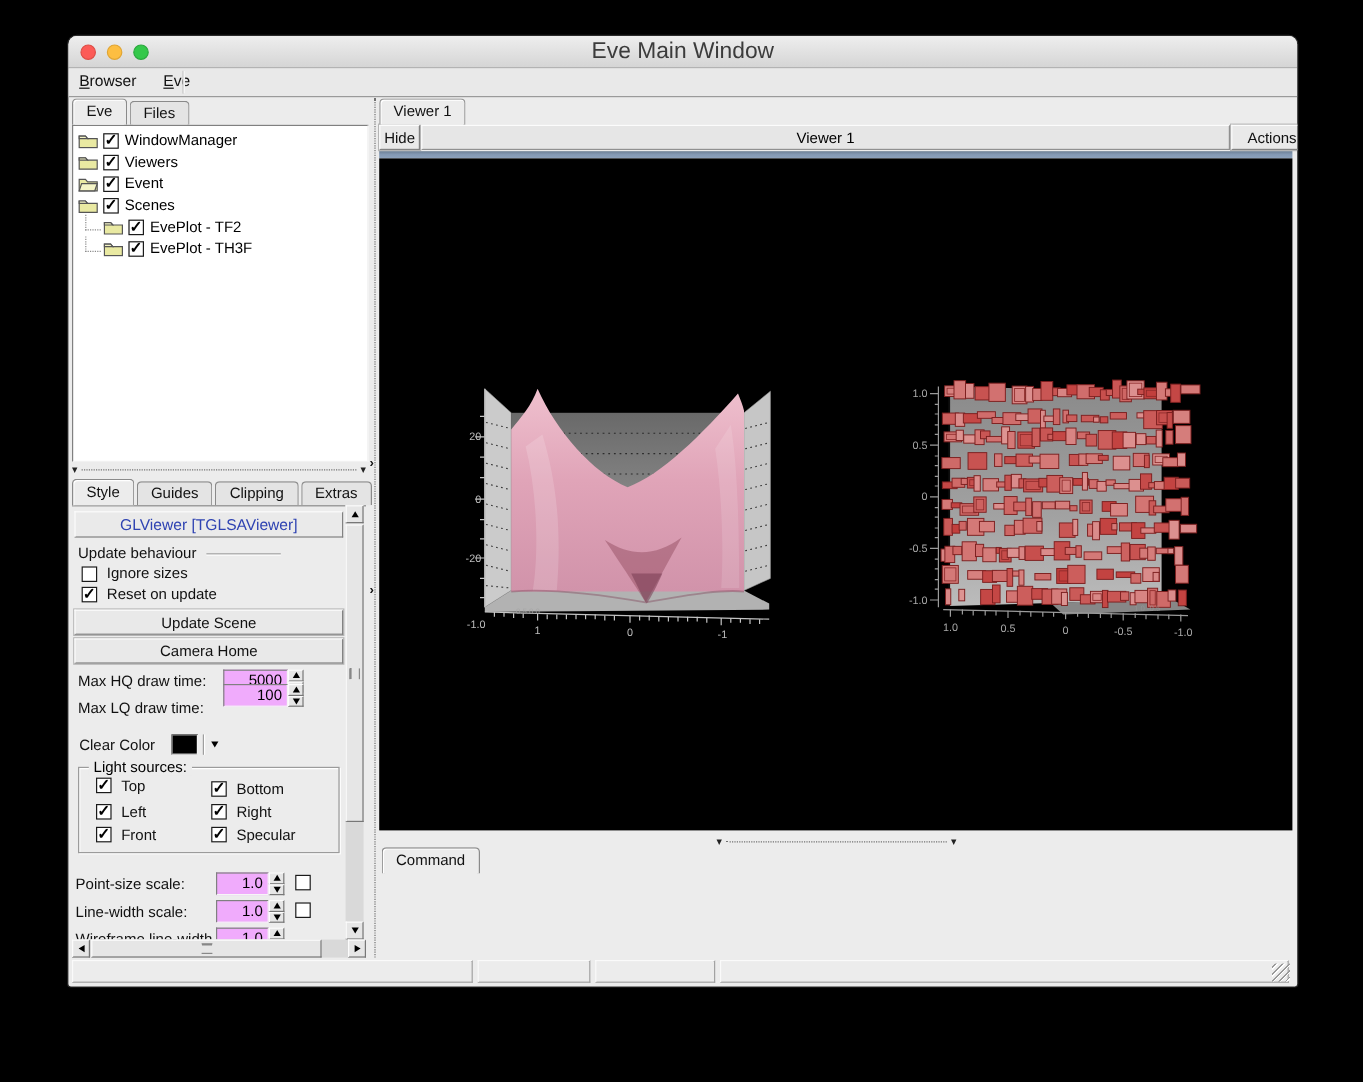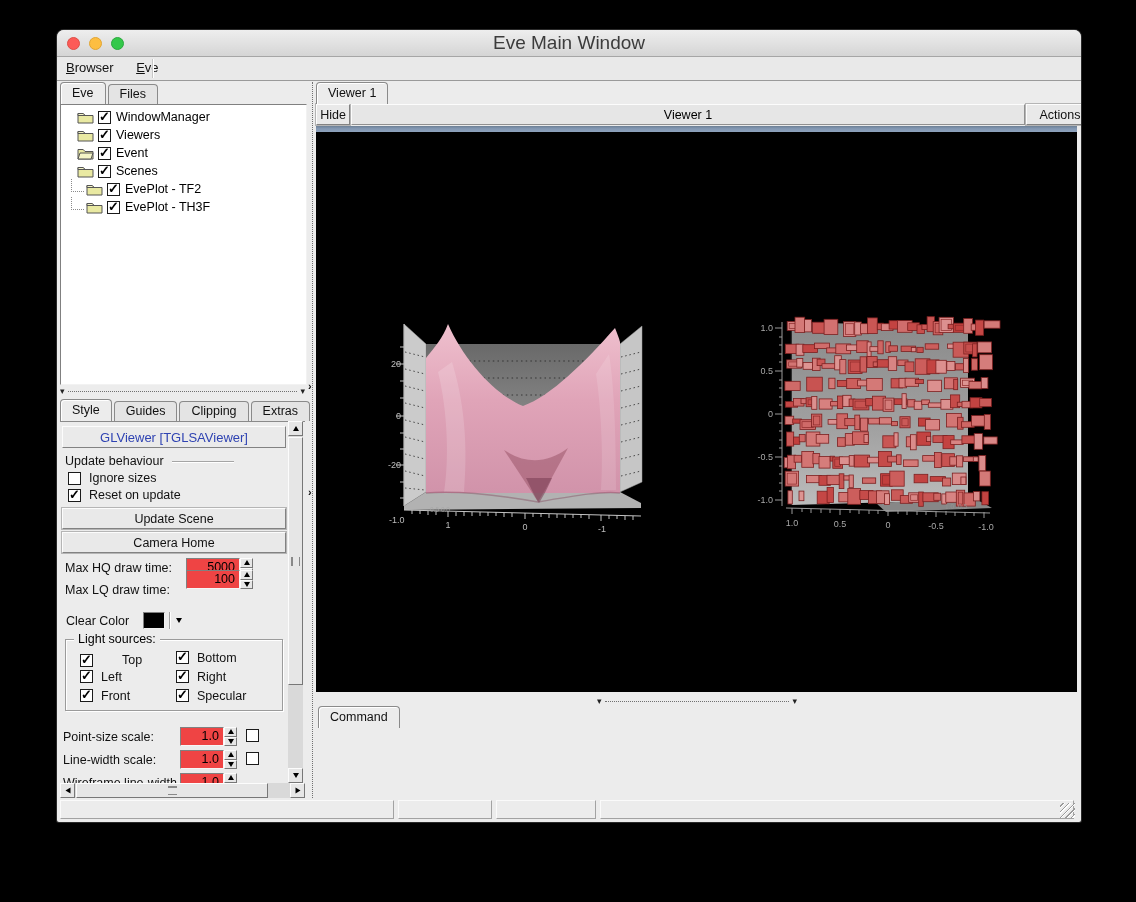--- a/index.html
+++ b/index.html
@@ -35,32 +35,32 @@
   .tab { height:20px; line-height:19px; padding:0 11px; font-size:12.5px; color:#111;
          background:#e4e4e4; border:1px solid #8a8a8a; border-bottom:none;
          border-radius:4px 4px 0 0; margin-right:2px; box-sizing:border-box; }
   .tab.active { height:22px; line-height:21px; background:#ececec;
          box-shadow:inset 1px 1px 0 #fff; position:relative; z-index:3; }
   .cb { width:13px; height:13px; background:#fff; border:1px solid #1a1a1a;
         display:inline-block; position:relative; box-sizing:border-box; flex:none; }
   .cb.checked::after { content:"\2713"; position:absolute; left:0px; top:-3px;
         font-size:13px; font-weight:bold; color:#000; }
   .spin { display:flex; align-items:stretch; position:absolute; height:19px; }
-  .spin-val { background:#ef4444; border:1px solid; border-color:#808080 #f6f6f6 #f6f6f6 #808080;
+  .spin-val { background:#f0abfc; border:1px solid; border-color:#808080 #f6f6f6 #f6f6f6 #808080;
         font-size:12.5px; text-align:right; padding:1px 4px 0 2px; box-sizing:border-box; color:#000; }
   .spin-btns { width:13px; display:flex; flex-direction:column; }
   .spin-btn { flex:1; border:1px solid; border-color:#fcfcfc #777 #777 #fcfcfc; background:#e6e6e6;
         display:flex; align-items:center; justify-content:center; }
   .arr-up { width:0; height:0; border-left:3px solid transparent; border-right:3px solid transparent; border-bottom:5px solid #000; }
   .arr-dn { width:0; height:0; border-left:3px solid transparent; border-right:3px solid transparent; border-top:5px solid #000; }
   .row-label { font-size:12.5px; color:#111; position:absolute; }
   
   .tree { position:absolute; left:3px; top:74px; width:247px; height:281px; background:#fff;
           border:1px solid; border-color:#808080 #f2f2f2 #f2f2f2 #808080; box-sizing:border-box; overflow:hidden; }
-  .tree-row { display:flex; align-items:center; height:18px; padding-left:16px; }
+  .tree-row { display:flex; align-items:center; height:18px; padding-left:4px; }
   .tree-row.child { padding-left:26px; }
   .tree-elbow { width:12px; height:12px; border-left:1px dotted #8a8a8a; border-bottom:1px dotted #8a8a8a;
           margin:-8px 2px 0 -16px; flex:none; }
   .folder { width:17px; height:13px; margin-right:4px; flex:none; }
   .tree-label { font-size:12.5px; margin-left:5px; color:#000; white-space:nowrap; }
   .splitter-h { position:absolute; display:flex; align-items:center; justify-content:center; height:10px; }
   .splitter-dots { flex:1; border-top:1px dotted #707070; margin:0 3px; }
   .splitter-arrow { font-size:9px; color:#222; line-height:8px; }
   .vsplit { position:absolute; left:251px; top:52px; width:8px; bottom:24px; }
   .vsplit-line { position:absolute; left:4px; top:0; bottom:0; border-left:1px dotted #707070; }
@@ -249,21 +249,21 @@
 
     <div class="row-label" style="left:6px; top:192px;">Clear Color</div>
     <div class="swatch" style="left:83px; top:190px; background:#000;" title="#000000"></div>
     <div class="swatch-arrow-btn" style="left:109px; top:190px;">
         <span class="arr-dn" style="margin-bottom:6px;"></span>
       </div>
 
     <div class="groupbox" style="left:5px; top:217px; width:216px; height:70px;">
       <span class="groupbox-title">Light sources:</span>
       <div style="position:absolute; left:14px; top:8px; display:grid; grid-template-columns:96px 110px; grid-auto-rows:19px;">
-        <div style="display:flex; align-items:flex-end;gap:21px;">
+        <div style="display:flex; align-items:flex-start;">
             <span class="cb checked"></span>
             <span class="row-label" style="position:static; margin-left:8px;">Top</span>
           </div>
         <div style="display:flex; align-items:center;">
             <span class="cb checked"></span>
             <span class="row-label" style="position:static; margin-left:8px;">Bottom</span>
           </div>
         <div style="display:flex; align-items:center;">
             <span class="cb checked"></span>
             <span class="row-label" style="position:static; margin-left:8px;">Left</span>

